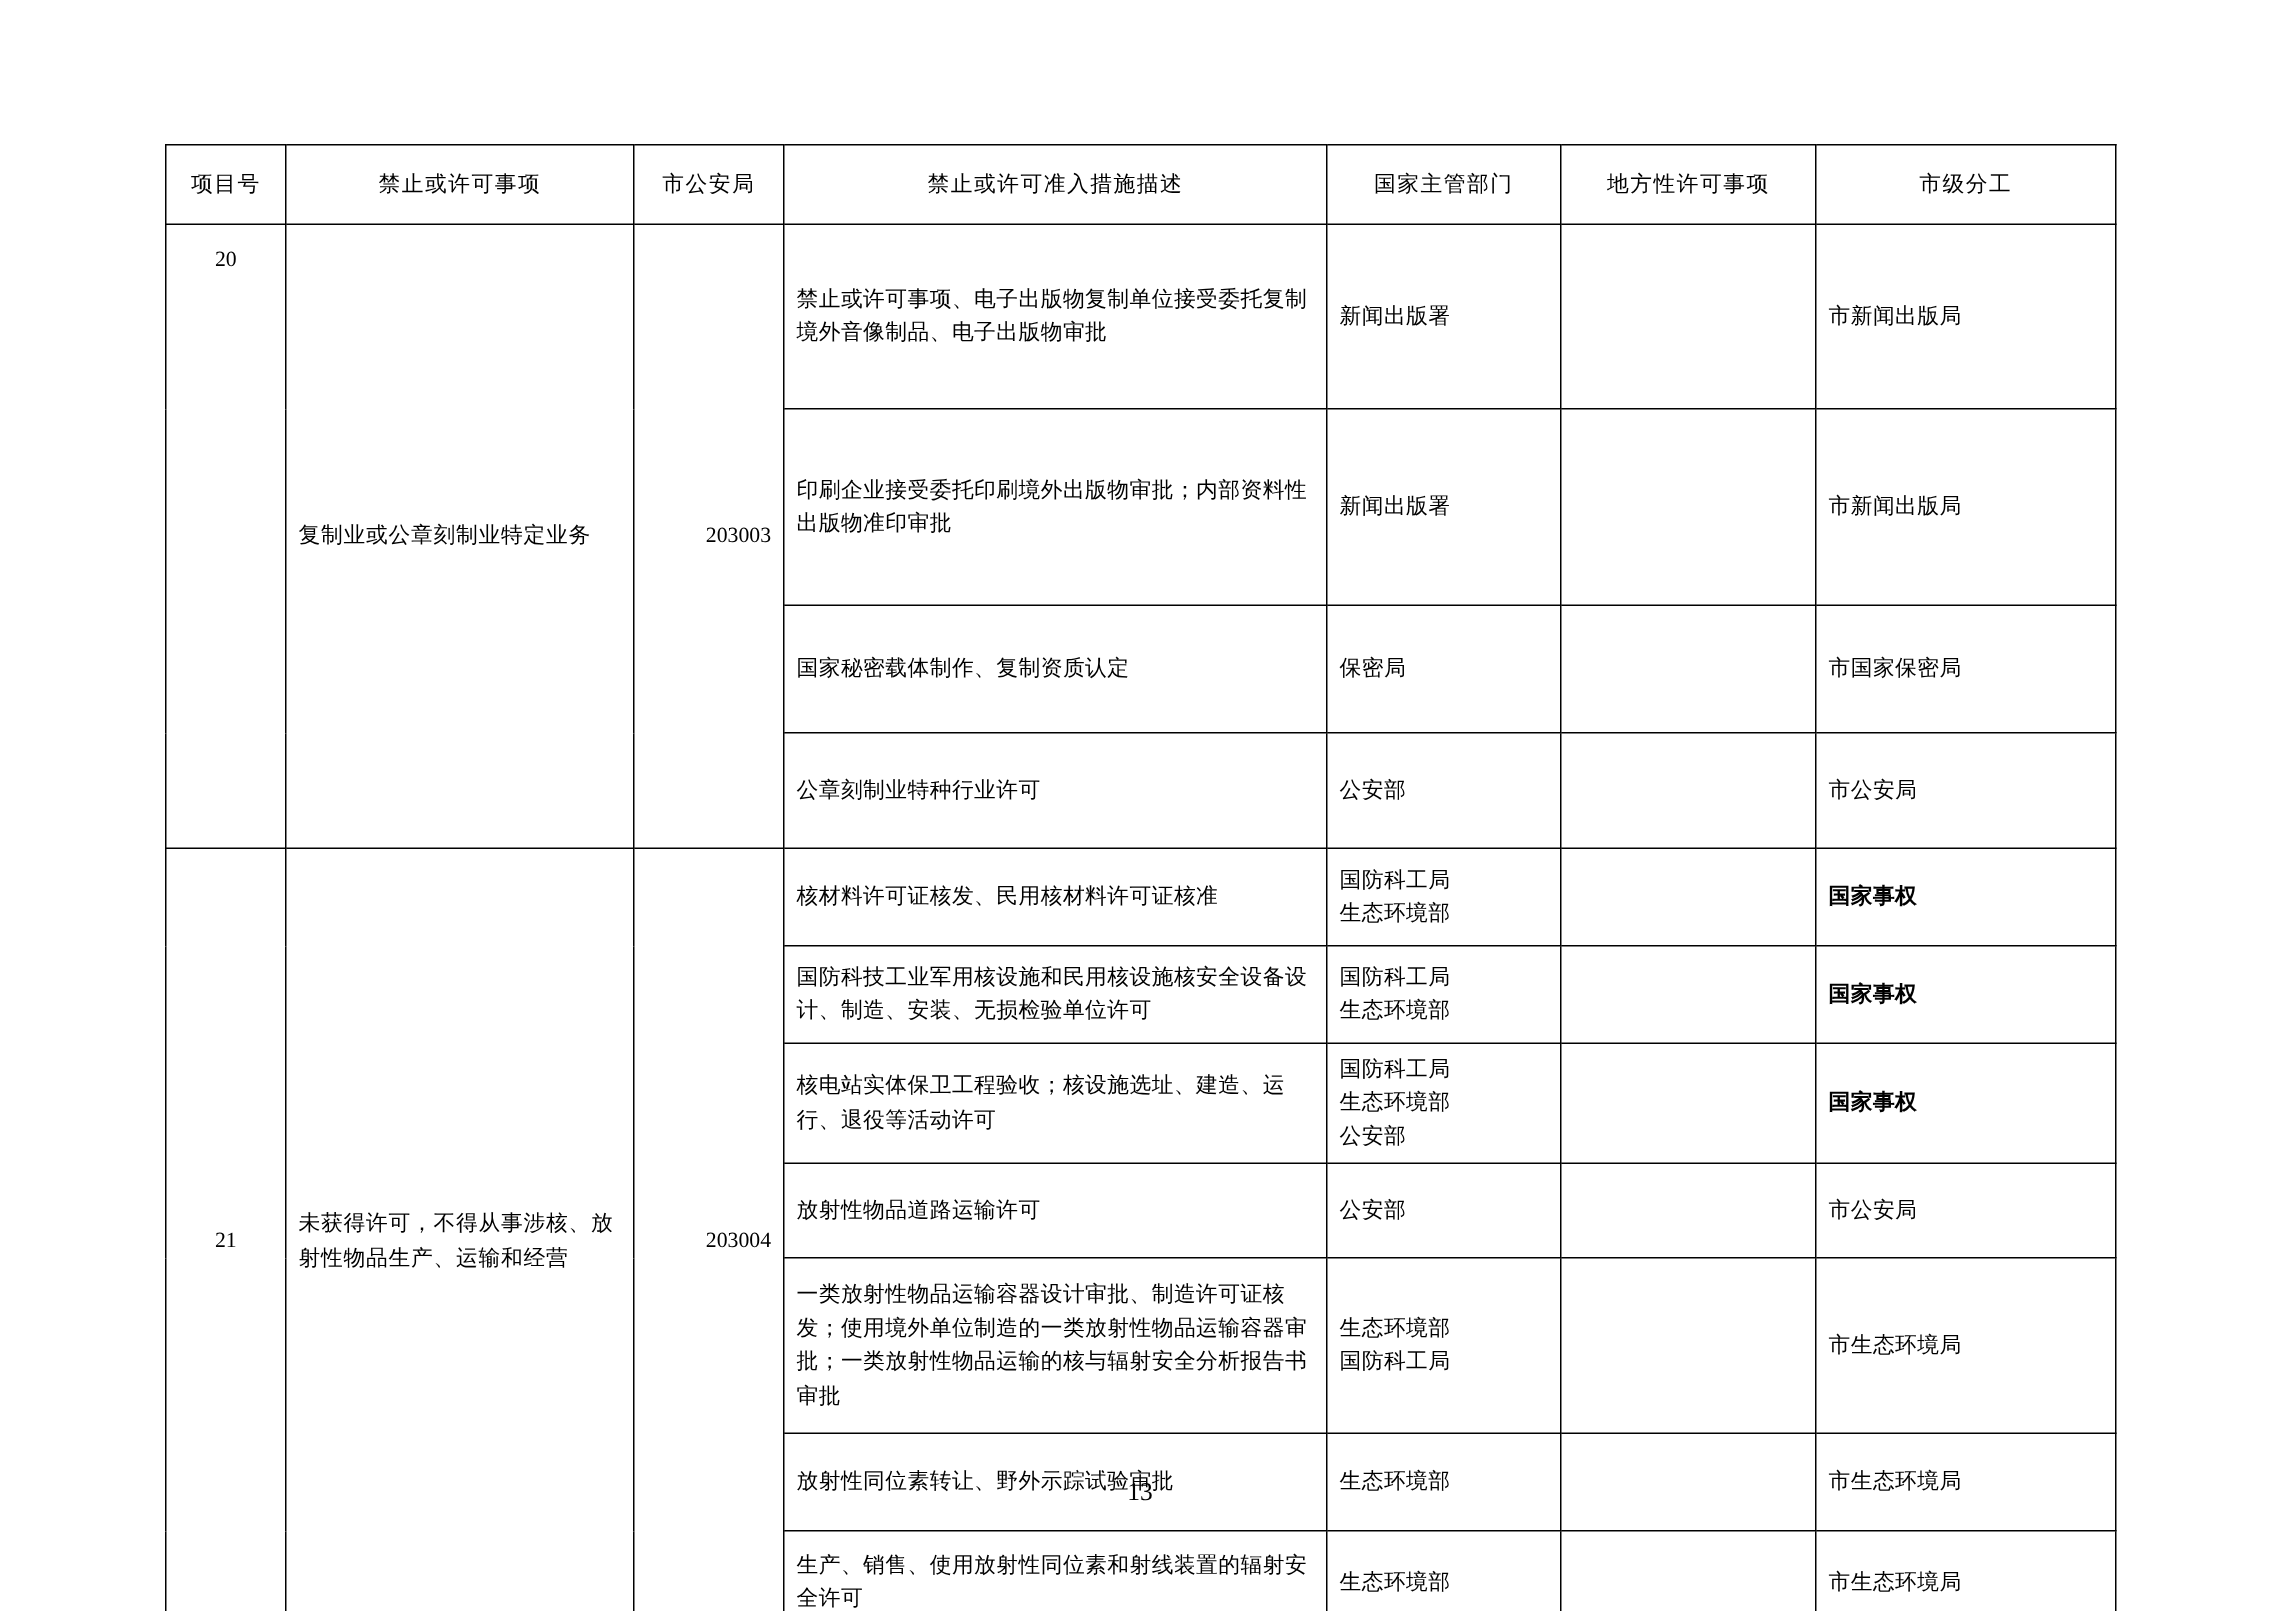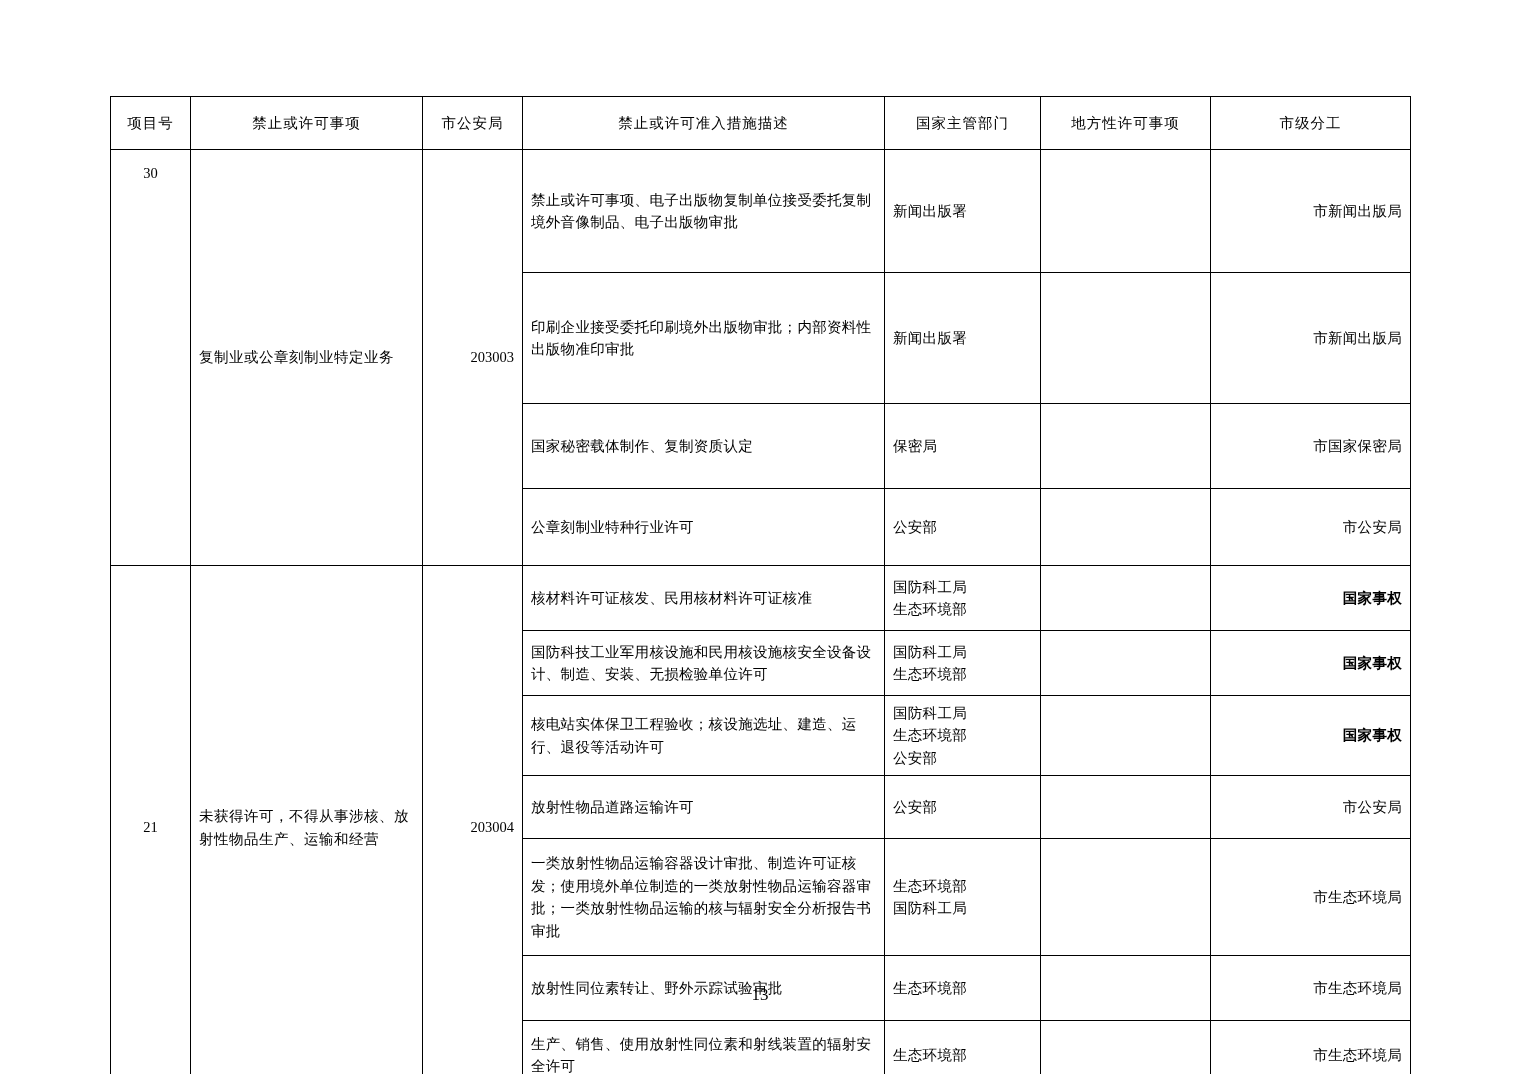--- a/index.html
+++ b/index.html
@@ -77,21 +77,21 @@
   td.col-dept {
     font-size: 14.5px;
     text-align: left;
     letter-spacing: 0.3px;
   }
   td.col-local {
     font-size: 14.5px;
   }
   td.col-city {
     font-size: 14.5px;
-    text-align: right;
+    text-align: left;
     letter-spacing: 0.3px;
   }
   td.col-city.bold {
     font-weight: bold;
   }
   .page-number {
     position: absolute;
     left: 0;
     right: 0;
     top: 985px;
@@ -123,21 +123,21 @@
           <th>市公安局</th>
           <th>禁止或许可准入措施描述</th>
           <th>国家主管部门</th>
           <th>地方性许可事项</th>
           <th>市级分工</th>
         </tr>
       </thead>
       <tbody>
 
         <tr>
-          <td class="col-num" rowspan="4" style="vertical-align:top;padding-top:12px;">30</td>
+          <td class="col-num" rowspan="4" style="vertical-align:top;padding-top:12px;">20</td>
           <td class="col-item" rowspan="4">复制业或公章刻制业特定业务</td>
           <td class="col-code" rowspan="4">203003</td>
           <td class="col-desc" style="height:110px;">禁止或许可事项、电子出版物复制单位接受委托复制境外音像制品、电子出版物审批</td>
           <td class="col-dept">新闻出版署</td>
           <td class="col-local"></td>
           <td class="col-city">市新闻出版局</td>
         </tr>
         <tr>
           <td class="col-desc" style="height:118px;">印刷企业接受委托印刷境外出版物审批；内部资料性出版物准印审批</td>
           <td class="col-dept">新闻出版署</td>

